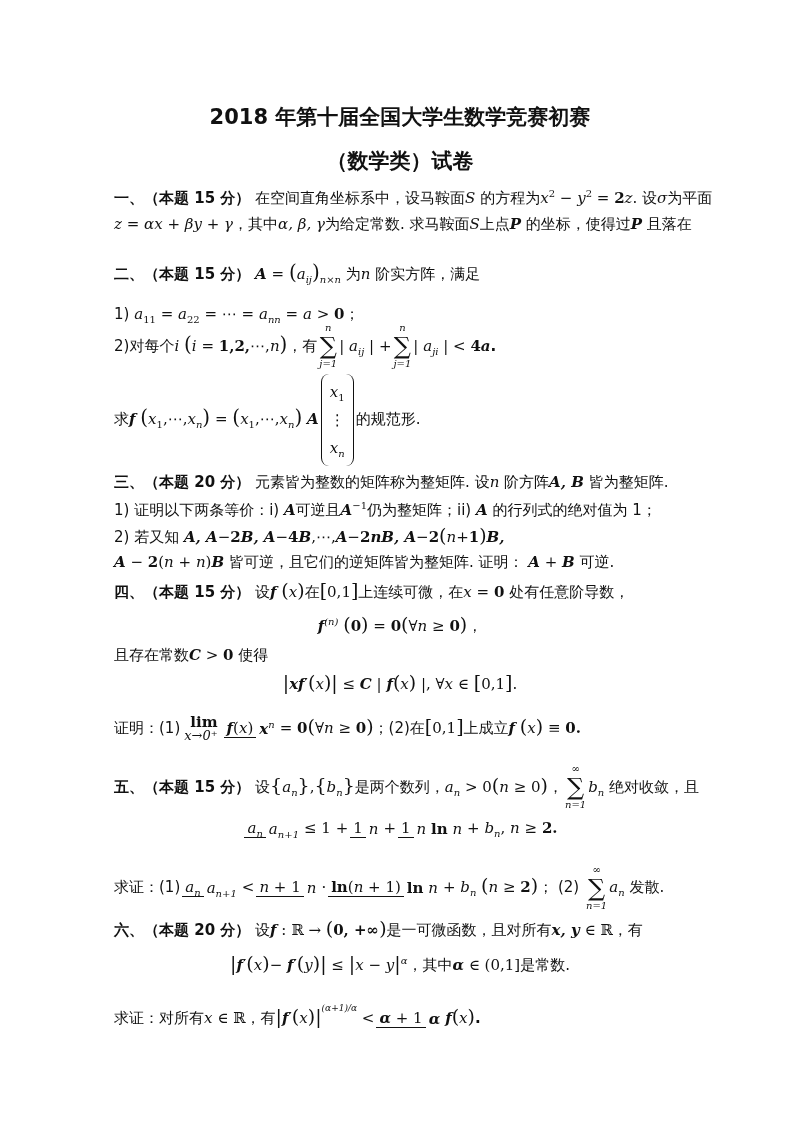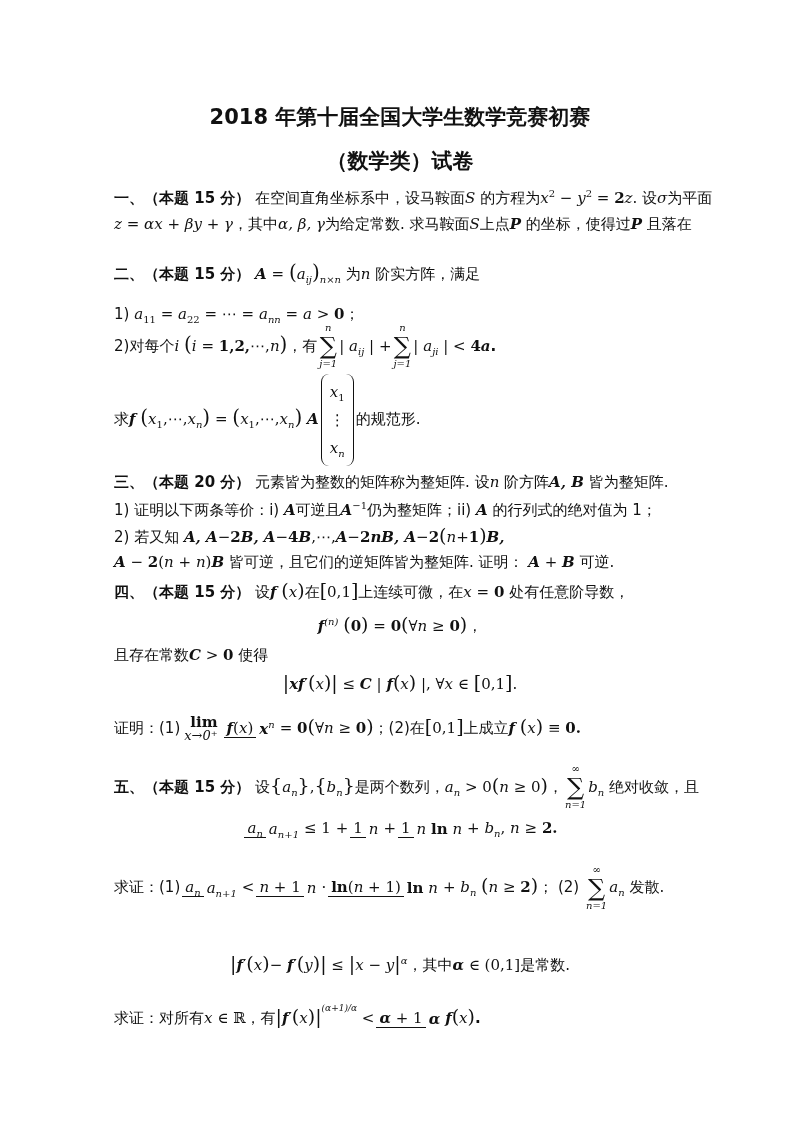--- a/index.html
+++ b/index.html
@@ -141,20 +141,24 @@
       </span><span class="mr">·</span><span class="frac">
         <span class="num"><span class="mb">ln</span><span class="mr">(</span><span class="m">n</span> <span class="mr">+ 1</span><span class="mr">)</span></span>
         <span class="den"><span class="mb">ln</span> <span class="m">n</span></span>
       </span><span class="mr">+</span> <span class="m">b</span><sub class="m">n</sub> <span class="mr" style="font-size:19px;">(</span><span class="m">n</span> <span class="mr">≥</span> <span class="mb">2</span><span class="mr" style="font-size:19px;">)</span><span>；  (2)</span> <span class="sum">
         <span class="lim">∞</span>
         <span class="sym">∑</span>
         <span class="lim">n=1</span>
       </span><span class="m">a</span><sub class="m">n</sub> <span>发散.</span>
   </div>
 
+  <div class="line" style="top:918px;">
+    <span class="b">六、</span><span class="b">（本题 20 分）</span>
+    <span>设</span><span class="mbi">f</span> <span class="mr">: ℝ →</span> <span class="mr" style="font-size:19px;">(</span><span class="mb">0, +∞</span><span class="mr" style="font-size:19px;">)</span><span>是一可微函数，且对所有</span><span class="mbi">x, y</span> <span class="mr">∈ ℝ</span><span>，有</span>
+  </div>
   <div class="center" style="top:953px;">
     <span class="mr" style="font-size:19px;">|</span><span class="mbi">f</span><span class="mr">′</span><span class="mr" style="font-size:19px;">(</span><span class="m">x</span><span class="mr" style="font-size:19px;">)</span><span class="mr">−</span> <span class="mbi">f</span><span class="mr">′</span><span class="mr" style="font-size:19px;">(</span><span class="m">y</span><span class="mr" style="font-size:19px;">)|</span> <span class="mr">≤</span> <span class="mr" style="font-size:19px;">|</span><span class="m">x</span> <span class="mr">−</span> <span class="m">y</span><span class="mr" style="font-size:19px;">|</span><sup class="m">α</sup><span>，其中</span><span class="mbi">α</span> <span class="mr">∈ (0,1]</span><span>是常数.</span>
   </div>
   <div class="line" style="top:995px; line-height:42px;">
     <span>求证：对所有</span><span class="m">x</span> <span class="mr">∈ ℝ</span><span>，有</span><span class="mr" style="font-size:19px;">|</span><span class="mbi">f</span><span class="mr">′</span><span class="mr" style="font-size:19px;">(</span><span class="m">x</span><span class="mr" style="font-size:19px;">)|</span><sup class="m" style="font-size:9px; vertical-align: 12px;">(α+1)/α</sup> <span class="mr">&lt;</span><span class="frac">
         <span class="num"><span class="mbi">α</span> <span class="mr">+ 1</span></span>
         <span class="den mbi">α</span>
       </span><span class="mbi">f</span><span class="mr" style="font-size:19px;">(</span><span class="m">x</span><span class="mr" style="font-size:19px;">)</span><span class="b">.</span>
   </div>
 

